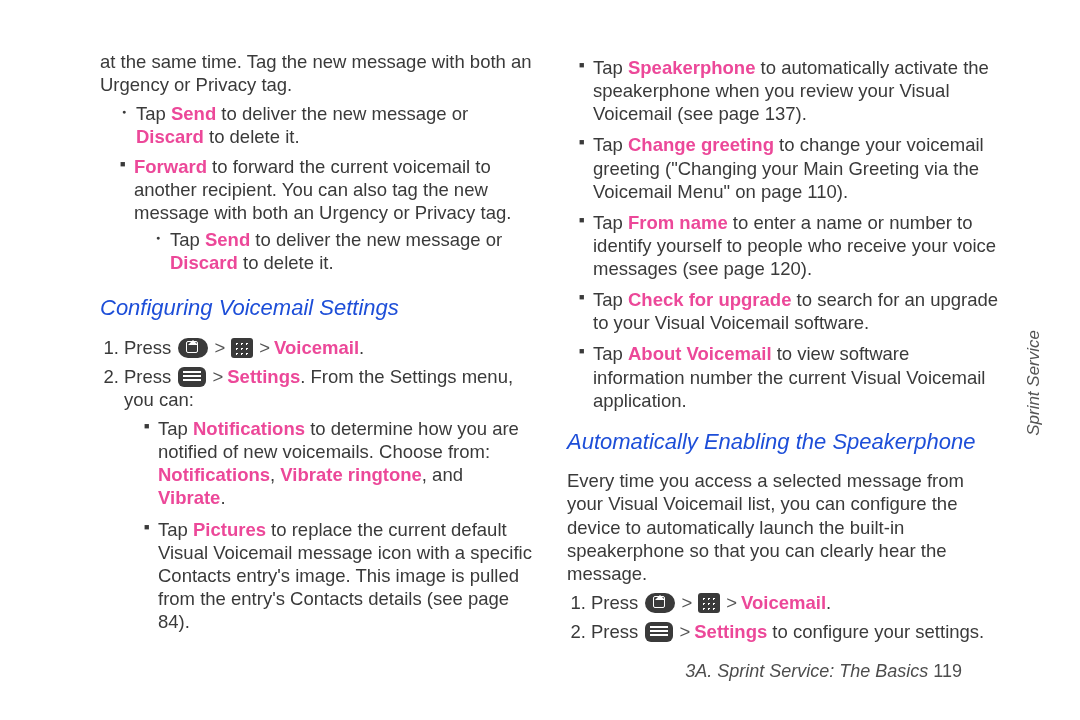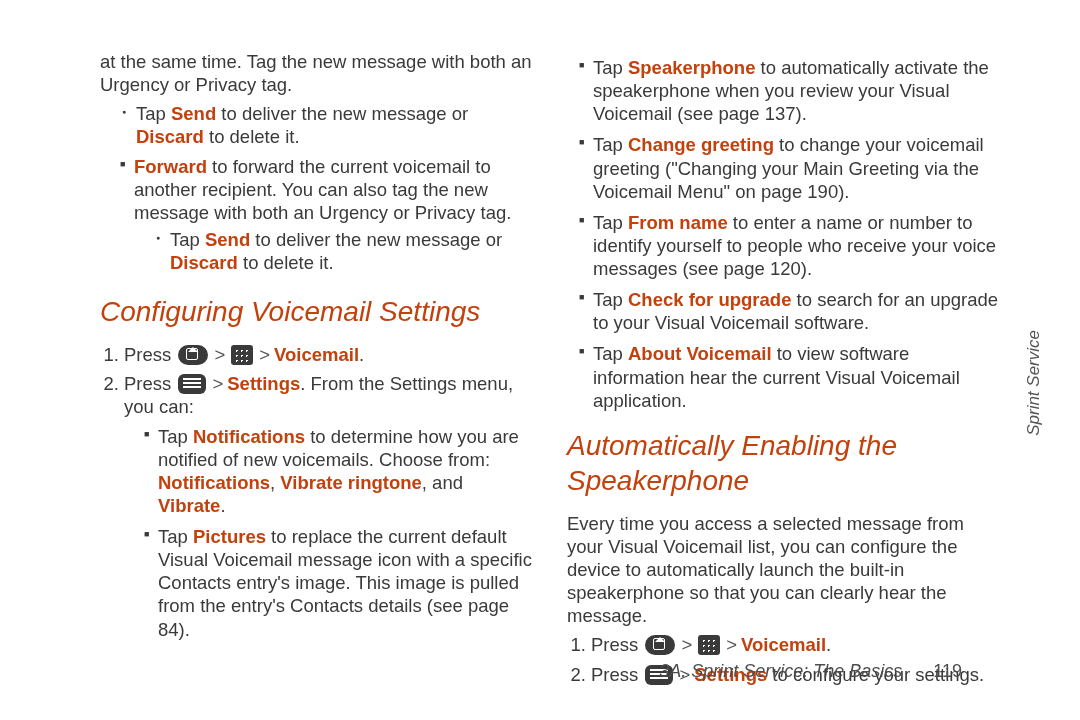--- a/index.html
+++ b/index.html
@@ -28,22 +28,22 @@
     width: 435px;
     font-size: 18.5px;
     line-height: 1.25;
   }
   .para {
     margin: 0 0 6px 0;
   }
   .h2 {
     font-style: italic;
     font-weight: 400;
-    font-size: 28px;
-    color: #c2410c;
+    font-size: 22px;
+    color: #1d4ed8;
     margin: 20px 0 14px 0;
   }
   .ol {
     padding-left: 24px;
     margin: 0;
   }
   .ol > li {
     margin-bottom: 6px;
   }
   .sub {
@@ -73,21 +73,21 @@
     margin-bottom: 6px;
   }
   .sub2 .item2::before {
     content: "●";
     position: absolute;
     left: 0;
     top: 6px;
     font-size: 7px;
     color: #3a3a3a;
   }
-  b { font-weight: 700; color: #c2410c; }
+  b { font-weight: 700; color: #ec4899; }
   .icon {
     display: inline-block;
     vertical-align: -4px;
     width: 30px;
     height: 20px;
     background: #3a3a3a;
     border-radius: 10px;
     position: relative;
     margin: 0 2px;
   }
@@ -140,21 +140,20 @@
   .footer {
     position: absolute;
     bottom: 38px;
     right: 90px;
     font-style: italic;
     color: #4d4d4d;
     font-size: 18px;
   }
   .footer .pno {
     font-style: normal;
-    margin-left: 26px;
   }
   .sidetab {
     position: absolute;
     right: 28px;
     top: 330px;
     transform: rotate(-90deg);
     transform-origin: right top;
     font-style: italic;
     color: #555;
     font-size: 17px;
@@ -207,30 +206,30 @@
         </li>
       </ol>
     </div>
 
     <div class="col">
       <div class="sub" style="padding-left:12px;">
         <div class="item">
           <span>Tap </span><b>Speakerphone</b><span> to automatically activate the speakerphone when you review your Visual Voicemail (see page 137).</span>
         </div>
         <div class="item">
-          <span>Tap </span><b>Change greeting</b><span> to change your voicemail greeting ("Changing your Main Greeting via the Voicemail Menu" on page 190).</span>
+          <span>Tap </span><b>Change greeting</b><span> to change your voicemail greeting ("Changing your Main Greeting via the Voicemail Menu" on page 110).</span>
         </div>
         <div class="item">
           <span>Tap </span><b>From name</b><span> to enter a name or number to identify yourself to people who receive your voice messages (see page 120).</span>
         </div>
         <div class="item">
           <span>Tap </span><b>Check for upgrade</b><span> to search for an upgrade to your Visual Voicemail software.</span>
         </div>
         <div class="item">
-          <span>Tap </span><b>About Voicemail</b><span> to view software information hear the current Visual Voicemail application.</span>
+          <span>Tap </span><b>About Voicemail</b><span> to view software information number the current Visual Voicemail application.</span>
         </div>
       </div>
 
       <h2 class="h2" style="margin-top:16px;">Automatically Enabling the Speakerphone</h2>
 
       <p class="para">Every time you access a selected message from your Visual Voicemail list, you can configure the device to automatically launch the built-in speakerphone so that you can clearly hear the message.</p>
 
       <ol class="ol">
         <li>
           <span>Press </span><span class="icon home"></span><span class="gt">&gt;</span><span class="icon grid"></span><span class="gt">&gt;</span><b>Voicemail</b><span>.</span>

